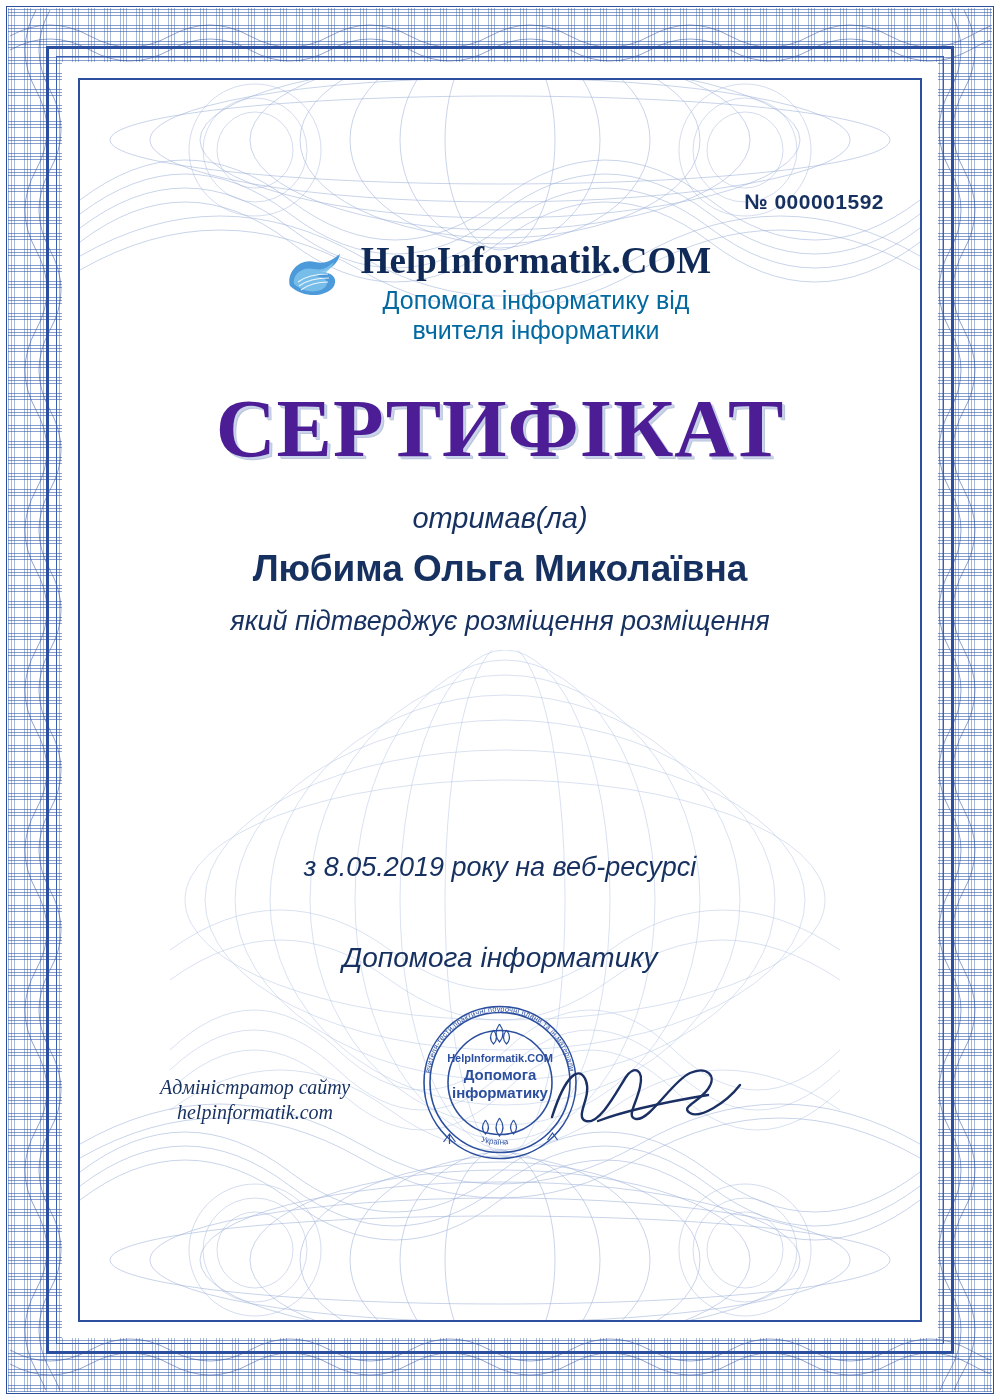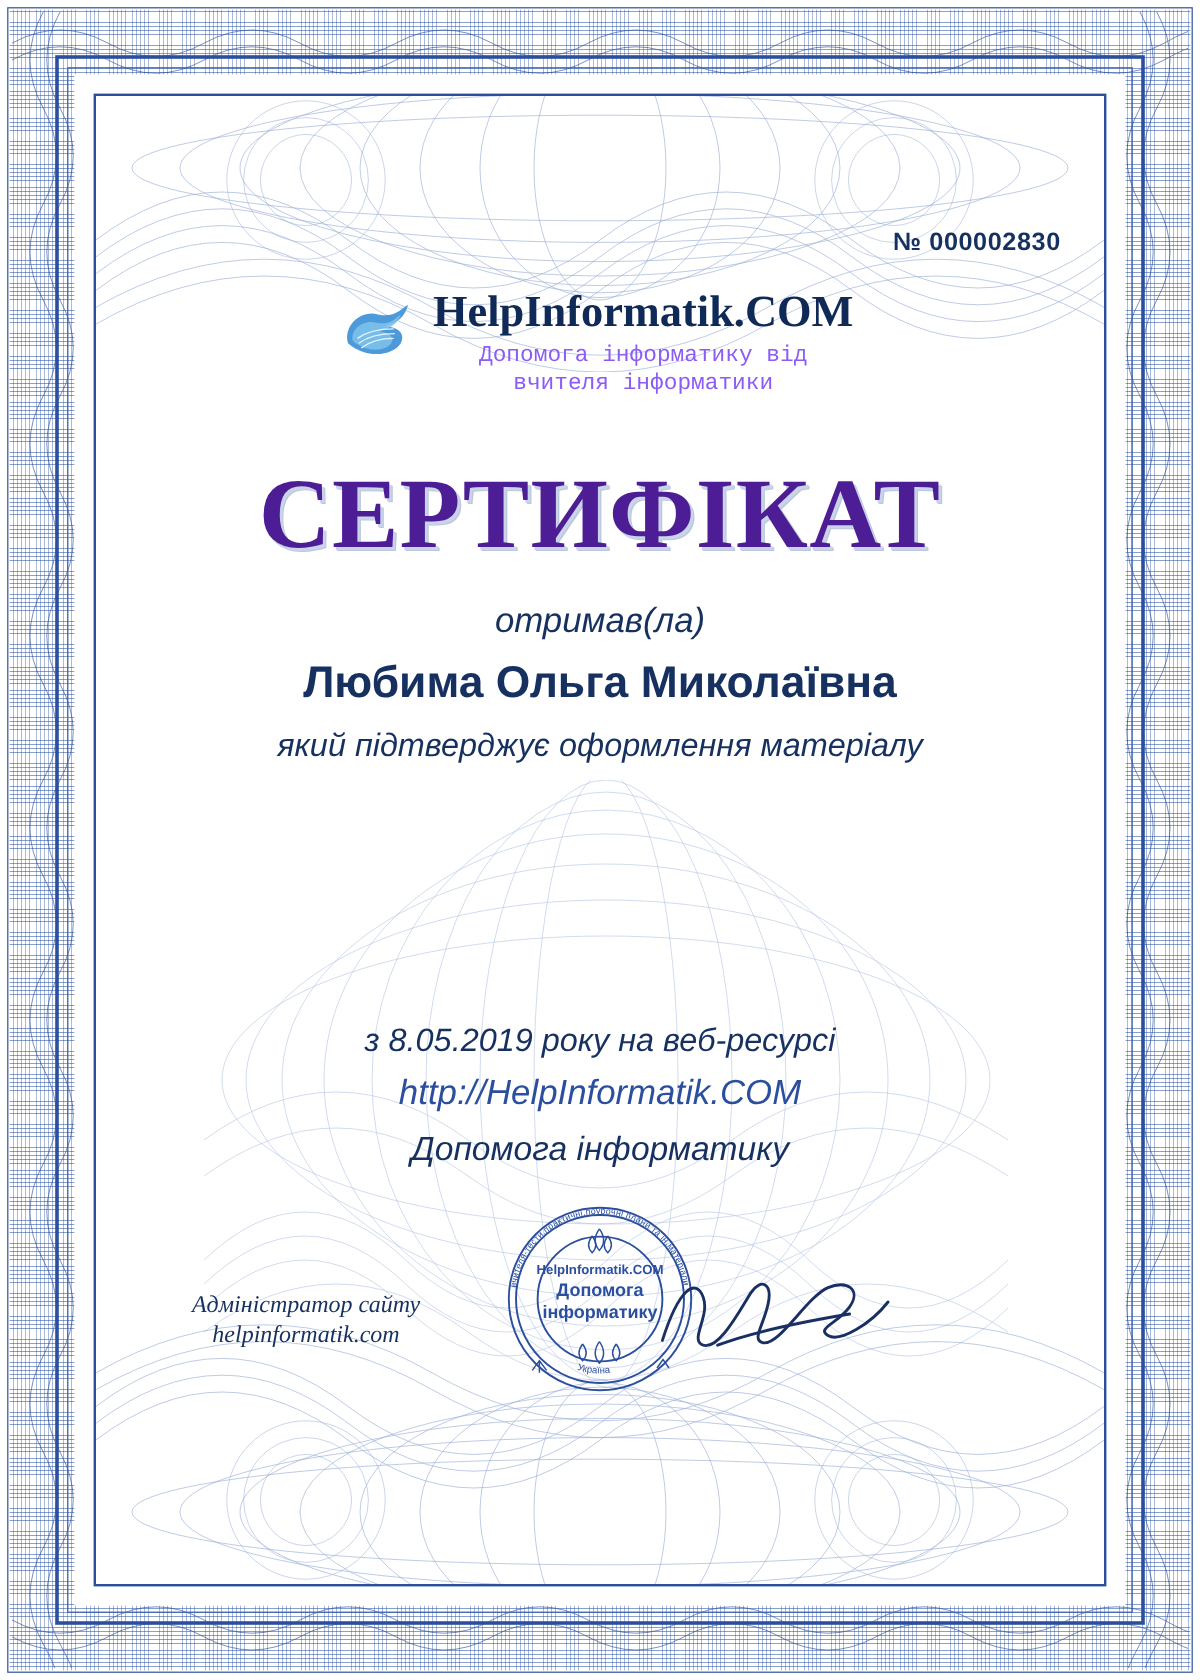--- a/index.html
+++ b/index.html
@@ -104,23 +104,23 @@
   }
   .brand-text { text-align: center; }
   .brand-name {
     font-family: "Liberation Serif", serif;
     font-size: 37px;
     font-weight: bold;
     color: #102a57;
     line-height: 1.05;
   }
   .brand-tagline {
-    font-family: Liberation Mono, monospace;
-    font-size: 19px;
-    color: #8b5cf6;
+    font-family: Liberation Sans, sans-serif;
+    font-size: 25px;
+    color: #0369a1;
     line-height: 1.2;
     margin-top: 4px;
     max-width: 360px;
   }
 
   .title {
     position: absolute;
     left: 0; right: 0;
     top: 290px;
     font-family: "Liberation Serif", serif;
@@ -328,21 +328,21 @@
       <path d="M0 420 Q 84 340 168 420 T 336 420 T 504 420 T 670 420"></path>
       <path d="M0 440 Q 84 360 168 440 T 336 440 T 504 440 T 670 440"></path>
       <path d="M0 460 Q 110 380 220 460 T 440 460 T 670 460"></path>
       <path d="M0 300 Q 110 220 220 300 T 440 300 T 670 300"></path>
       <path d="M0 330 Q 110 250 220 330 T 440 330 T 670 330"></path>
     </g>
   </svg>
 
   <div class="content">
 
-    <div class="serial">№ 000002830</div>
+    <div class="serial">№ 000001592</div>
 
     <div class="brand">
       <svg class="brand-logo" viewBox="0 0 62 58">
         <path d="M6 38 C 2 24, 16 10, 31 14 C 44 17, 50 10, 56 6 C 54 16, 46 22, 36 24 C 48 24, 54 30, 50 38 C 44 48, 22 52, 6 38 Z" fill="#3a8fd6" opacity="0.9"></path>
         <path d="M10 36 C 8 27, 18 18, 30 21 C 40 23, 45 18, 50 14 C 47 22, 40 27, 31 28 C 41 29, 45 33, 42 38 C 37 45, 21 46, 10 36 Z" fill="#7fc3ec" opacity="0.85"></path>
         <g stroke="#ffffff" stroke-width="1.1" opacity="0.85" fill="none">
           <path d="M14 34 C 22 28, 32 26, 44 26"></path>
           <path d="M15 38 C 23 32, 33 30, 45 30"></path>
           <path d="M17 42 C 25 36, 34 34, 44 34"></path>
         </g>
@@ -350,23 +350,22 @@
       <div class="brand-text">
         <div class="brand-name">HelpInformatik.COM</div>
         <div class="brand-tagline">Допомога інформатику від вчителя інформатики</div>
       </div>
     </div>
 
     <div class="title">СЕРТИФІКАТ</div>
 
     <div class="line l-received">отримав(ла)</div>
     <div class="line l-name">Любима Ольга Миколаївна</div>
-    <div class="line l-confirm">який підтверджує оформлення матеріалу</div>
+    <div class="line l-confirm">який підтверджує розміщення розміщення</div>
     <div class="line l-date">з 8.05.2019 року на веб-ресурсі</div>
-    <div class="line l-url">http://HelpInformatik.COM</div>
     <div class="line l-site">Допомога інформатику</div>
 
     <svg class="stamp" viewBox="0 0 185 185">
       <defs>
         <path id="arcTop" d="M 22 92 A 70 70 0 0 1 163 92"></path>
         <path id="arcBottom" d="M 30 92 A 62 62 0 0 0 155 92"></path>
       </defs>
       <g fill="none" stroke="#2b4f9e" stroke-width="1.6">
         <circle cx="92.5" cy="92.5" r="76"></circle>
         <circle cx="92.5" cy="92.5" r="70"></circle>

